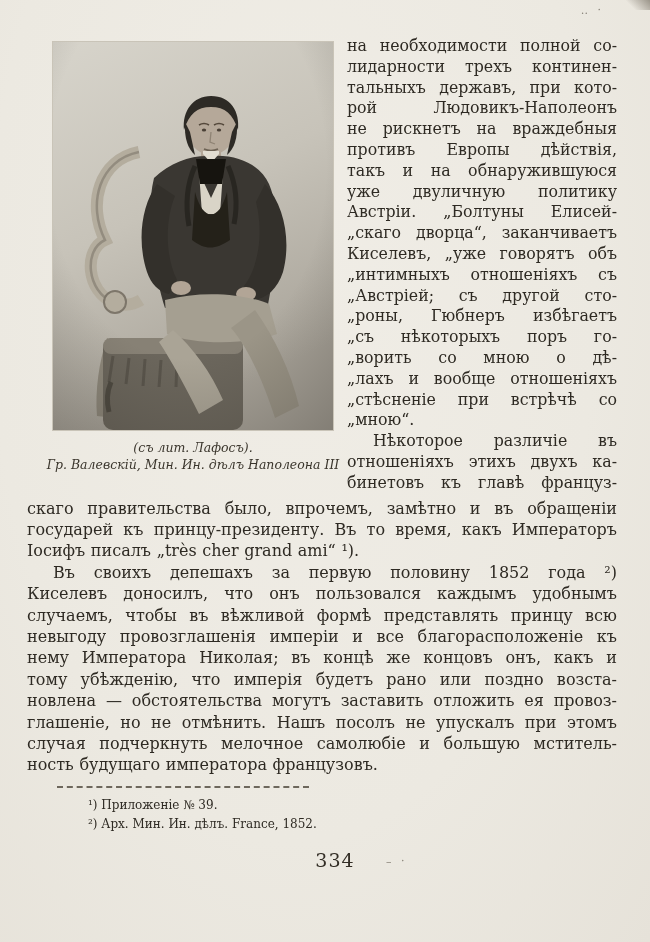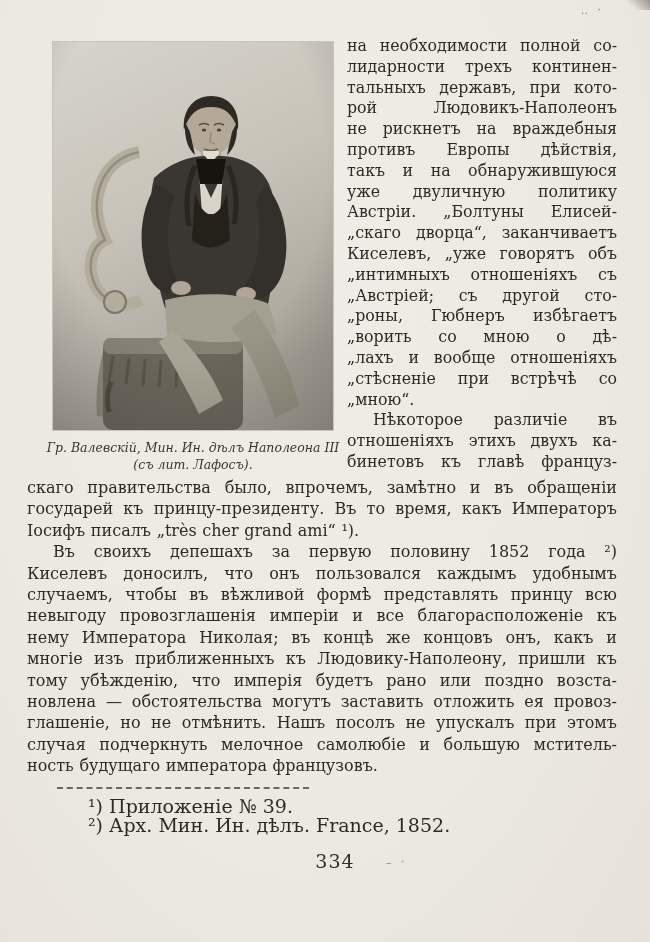--- a/index.html
+++ b/index.html
@@ -36,21 +36,21 @@
     font-size: 16px; line-height: 21.4px;
   }
   .lines .line { text-align: justify; text-align-last: justify; word-spacing: 0.5px; }
   .lines.last-left .line:last-child { text-align-last: left; }
   .lines.indent-first .line:first-child { text-indent: 26px; }
   .footnote-sep {
     width: 252px; margin: 10px 0 0 57px;
     border-top: 2px dashed #6d675c;
     height: 0;
   }
-  .footnotes { margin: 8px 0 0 88px; font-size: 19px; line-height: 19.5px; }
+  .footnotes { margin: 8px 0 0 88px; font-size: 12px; line-height: 19.5px; }
   .page-number-row { position: relative; text-align: center; margin-top: 14px; padding-left: 20px; }
   .page-number { font-size: 19px; letter-spacing: 1px; color: #332e26; }
   .mark { color: #8a847a; font-size: 11px; letter-spacing: 3px; }
   .mark-top { position: absolute; top: 4px; right: 46px; }
   .mark-pn { position: absolute; top: 6px; left: 386px; }
   .corner-shadow {
     position: absolute; top: 0; right: 0; width: 26px; height: 10px;
     background: linear-gradient(225deg, #9b958a 0%, rgba(155,149,138,0) 70%);
   }
 </style>
@@ -116,41 +116,42 @@
             <path d="M158 90 L157 100 L162 102" stroke="#8f8374" stroke-width="1.3" fill="none"></path>
             <path d="M151 107 q7 3 14 0" stroke="#6d6254" stroke-width="1.6" fill="none"></path>
             <path d="M150 112 L158 121 L166 112 L166 109 L150 109 Z" fill="#e2ddd1"></path>
             <path d="M143 117 L173 117 L169 142 L147 142 Z" fill="#16140f"></path>
           </g>
 
           <rect width="280" height="388" fill="url(#phvig)"></rect>
         </svg>
       </div>
       <div class="caption">
+        <div>(съ лит. Лафосъ).</div>
         <div>Гр. Валевскій, Мин. Ин. дѣлъ Наполеона III</div>
-        <div>(съ лит. Лафосъ).</div>
       </div>
     </div>
 
     <div class="column">
       <div class="lines last-left">
           <div class="line">на необходимости полной со-</div>
           <div class="line">лидарности трехъ континен-</div>
           <div class="line">тальныхъ державъ, при кото-</div>
           <div class="line">рой Людовикъ-Наполеонъ</div>
           <div class="line">не рискнетъ на враждебныя</div>
           <div class="line">противъ Европы дѣйствія,</div>
           <div class="line">такъ и на обнаружившуюся</div>
           <div class="line">уже двуличную политику</div>
           <div class="line">Австріи. „Болтуны Елисей-</div>
           <div class="line">„скаго дворца“, заканчиваетъ</div>
           <div class="line">Киселевъ, „уже говорятъ объ</div>
           <div class="line">„интимныхъ отношеніяхъ съ</div>
           <div class="line">„Австріей; съ другой сто-</div>
           <div class="line">„роны, Гюбнеръ избѣгаетъ</div>
+          <div class="line">„съ нѣкоторыхъ поръ го-</div>
           <div class="line">„ворить со мною о дѣ-</div>
           <div class="line">„лахъ и вообще отношеніяхъ</div>
           <div class="line">„стѣсненіе при встрѣчѣ со</div>
           <div class="line">„мною“.</div>
         </div>
       <div class="lines indent-first">
           <div class="line">Нѣкоторое различіе въ</div>
           <div class="line">отношеніяхъ этихъ двухъ ка-</div>
           <div class="line">бинетовъ къ главѣ француз-</div>
         </div>
@@ -162,21 +163,20 @@
         <div class="line">скаго правительства было, впрочемъ, замѣтно и въ обращеніи</div>
         <div class="line">государей къ принцу-президенту. Въ то время, какъ Императоръ</div>
         <div class="line">Іосифъ писалъ „très cher grand ami“ ¹).</div>
       </div>
     <div class="lines last-left indent-first">
         <div class="line">Въ своихъ депешахъ за первую половину 1852 года ²)</div>
         <div class="line">Киселевъ доносилъ, что онъ пользовался каждымъ удобнымъ</div>
         <div class="line">случаемъ, чтобы въ вѣжливой формѣ представлять принцу всю</div>
         <div class="line">невыгоду провозглашенія имперіи и все благорасположеніе къ</div>
         <div class="line">нему Императора Николая; въ концѣ же концовъ онъ, какъ и</div>
-        <div class="line">многіе изъ приближенныхъ къ Людовику-Наполеону, пришли къ</div>
         <div class="line">тому убѣжденію, что имперія будетъ рано или поздно возста-</div>
         <div class="line">новлена — обстоятельства могутъ заставить отложить ея провоз-</div>
         <div class="line">глашеніе, но не отмѣнить. Нашъ посолъ не упускалъ при этомъ</div>
         <div class="line">случая подчеркнуть мелочное самолюбіе и большую мститель-</div>
         <div class="line">ность будущаго императора французовъ.</div>
       </div>
   </div>
 
   <div class="footnote-sep"></div>
 

